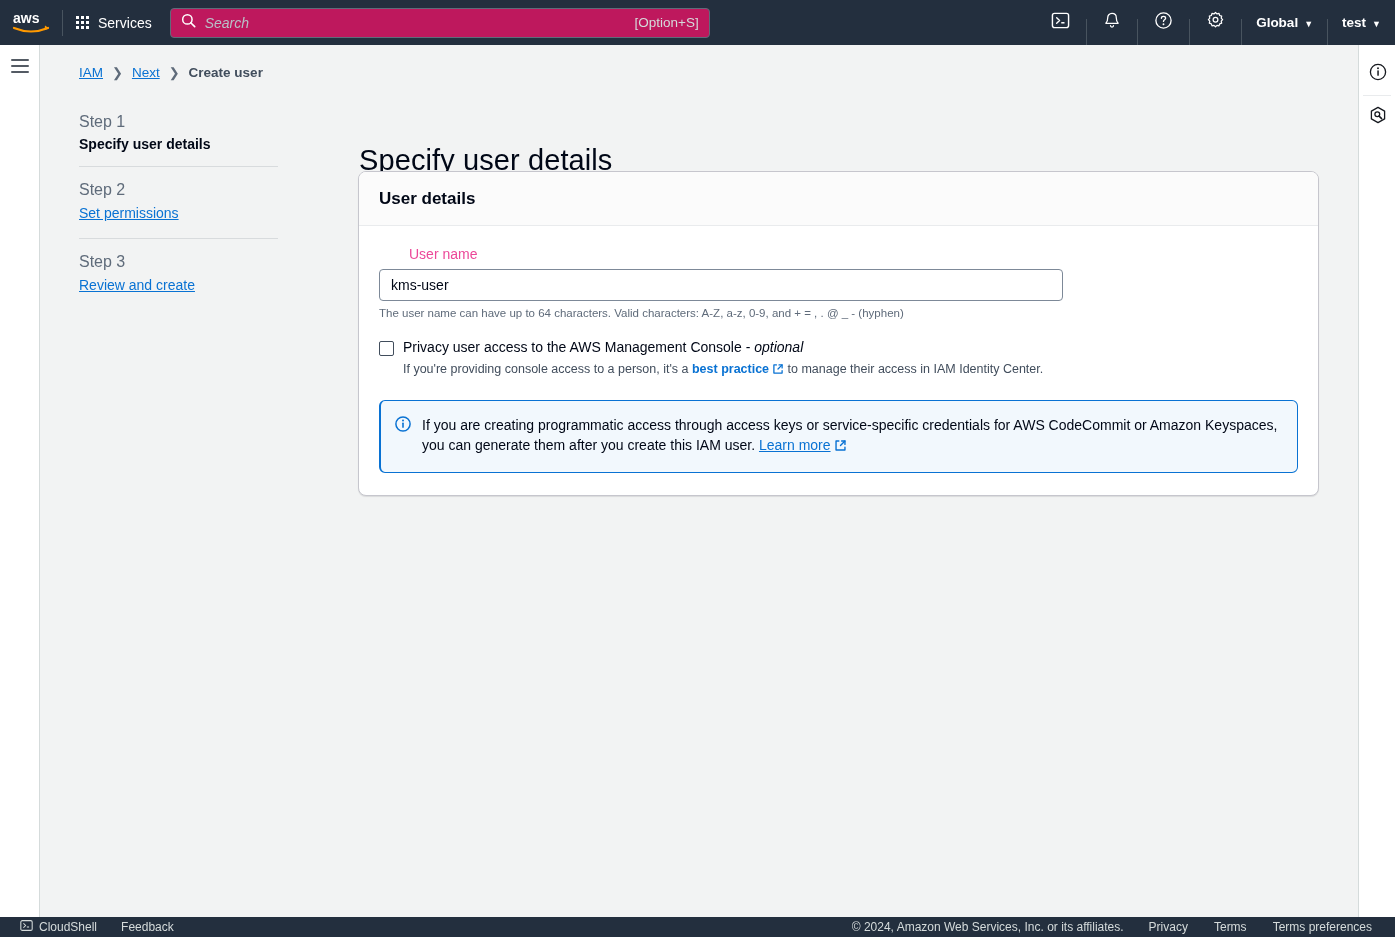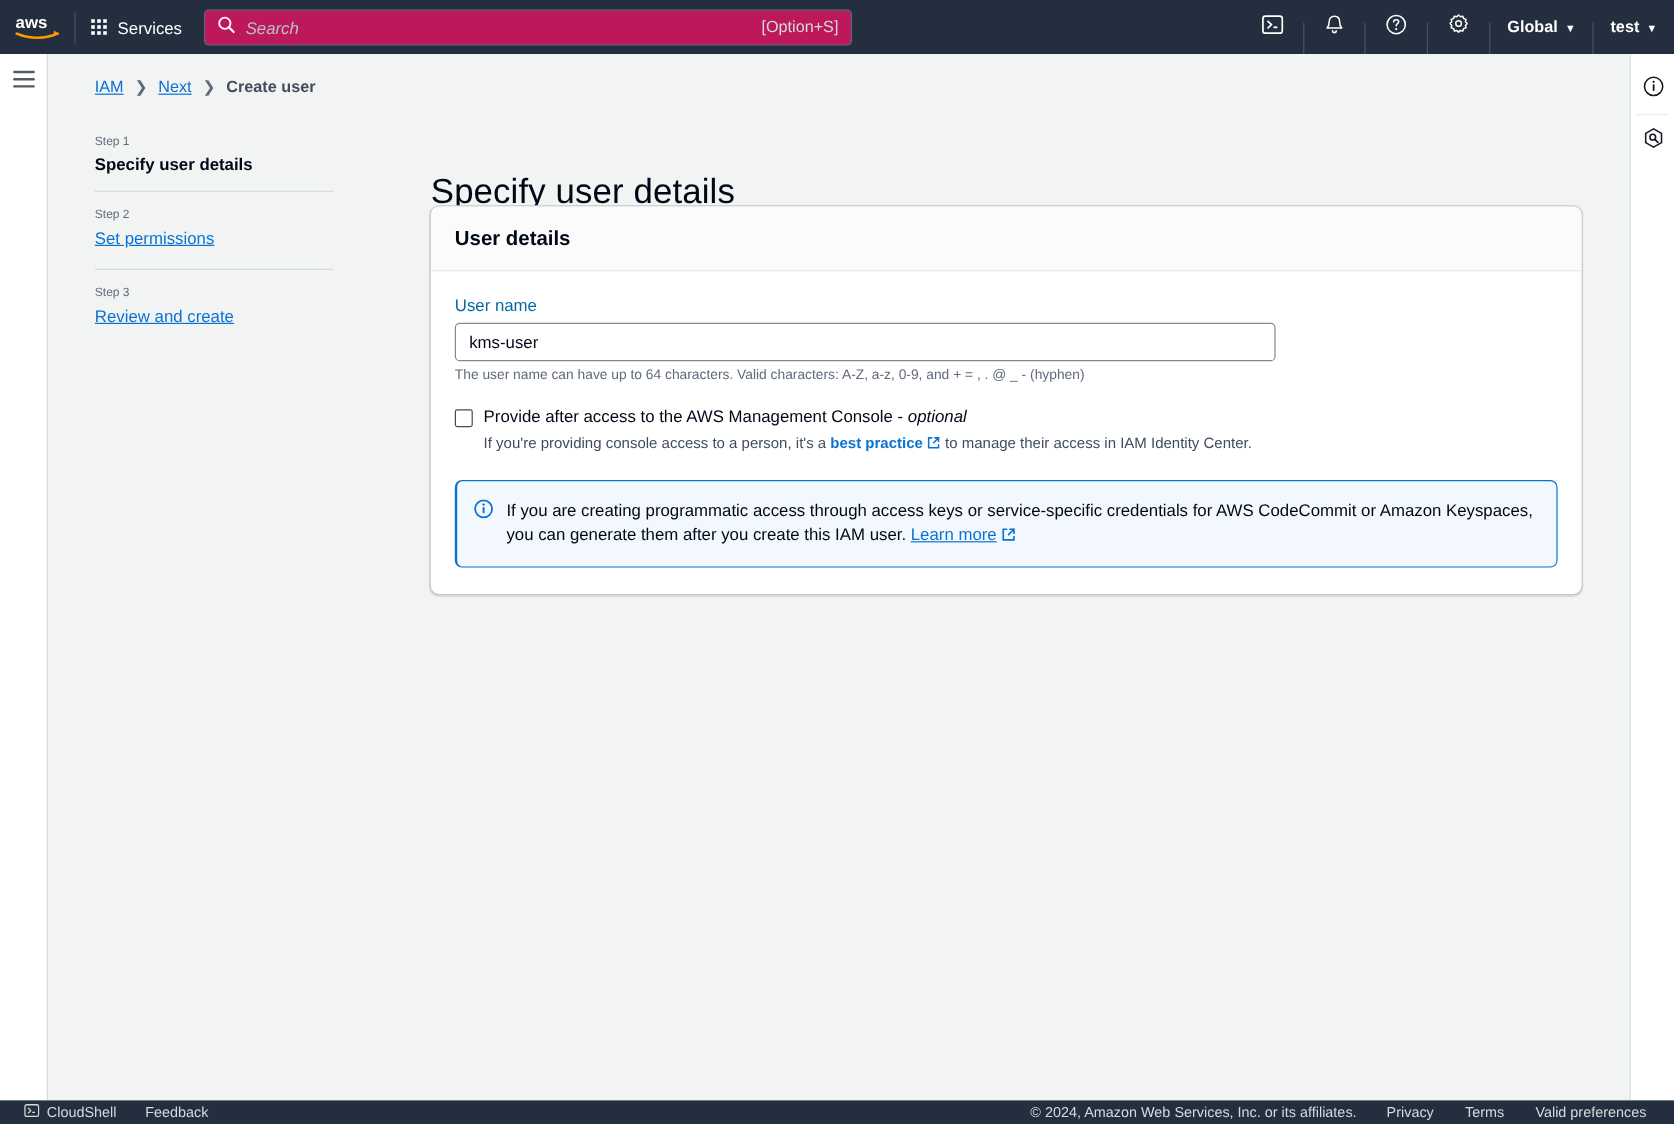--- a/index.html
+++ b/index.html
@@ -123,21 +123,21 @@
   }
   .bc-cur { color: #414d5c; font-weight: 700; font-size: 13.5px; }
   .bc-sep { color: #5f6b7a; font-size: 13px; }
 
   
   .steps {
     position: absolute; top: 62px; left: 38px; width: 200px;
   }
   .step-block { padding: 6px 0 14px 0; }
   .step-label {
-    font-size: 10px; color: #5f6b7a; margin-bottom: 5px;
+    font-size: 16px; color: #5f6b7a; margin-bottom: 5px;
   }
   .step-title-active {
     font-size: 14px; color: #000716; font-weight: 700;
   }
   .step-title-link {
     font-size: 14px; color: #0972d3; text-decoration: underline;
     cursor: pointer; display: inline-block;
   }
   .step-divider { height: 1px; background: #d8dbdd; width: 199px; }
   .step-block-2 { padding: 14px 0 16px 0; }
@@ -163,21 +163,21 @@
     padding: 17px 20px 16px 20px;
     background: #fbfbfb;
     border-bottom: 1px solid #e9ebed;
   }
   .card-head-title {
     font-size: 17px; font-weight: 700; color: #000716;
   }
   .card-body { padding: 20px 20px 22px 20px; }
 
   .field-label {
-    font-size: 14px; color: #0369a1; font-weight: 400; margin-bottom: 7px;
+    font-size: 14px; color: #ec4899; font-weight: 400; margin-bottom: 7px; margin-left: 30px;
   }
   .text-input {
     width: 684px; height: 32px;
     border: 1px solid #7d8998;
     border-radius: 4px;
     padding: 0 11px;
     font-size: 14px; color: #000716;
     font-family: "Liberation Sans", sans-serif;
     background: #ffffff; outline: none;
   }
@@ -422,21 +422,21 @@
     <div class="card-body">
 
       <div class="field-label">User name</div>
       <input class="text-input" type="text" value="kms-user" style="">
       <div class="field-hint">The user name can have up to 64 characters. Valid characters: A-Z, a-z, 0-9, and + = , . @ _ - (hyphen)</div>
 
       <div class="check-row">
         <span class="chk"></span>
         <div>
           <div class="check-label">
-            <span>Provide after access to the AWS Management Console - </span><span class="opt">optional</span>
+            <span>Privacy user access to the AWS Management Console - </span><span class="opt">optional</span>
           </div>
         </div>
       </div>
       <div class="check-sub">
         <span>If you're providing console access to a person, it's a </span><a class="inline-link">best practice</a><span class="ext"><svg width="12" height="12" viewBox="0 0 14 14">
               <path d="M5.2 2.2 H2.2 V11.8 H11.8 V8.8" stroke="#0972d3" stroke-width="1.5" fill="none" stroke-linecap="round" stroke-linejoin="round"></path>
               <path d="M8.2 2.2 H11.8 V5.8" stroke="#0972d3" stroke-width="1.5" fill="none" stroke-linecap="round" stroke-linejoin="round"></path>
               <line x1="11.8" y1="2.2" x2="7" y2="7" stroke="#0972d3" stroke-width="1.5" stroke-linecap="round"></line>
             </svg></span><span> to manage their access in IAM Identity Center.</span>
       </div>
@@ -499,15 +499,15 @@
       <span>CloudShell</span>
     </div>
     <div class="foot-item">
       <span>Feedback</span>
     </div>
   </div>
   <div class="foot-right">
     <span class="foot-copy">© 2024, Amazon Web Services, Inc. or its affiliates.</span>
     <span class="foot-link">Privacy</span>
     <span class="foot-link">Terms</span>
-    <span class="foot-link">Valid preferences</span>
+    <span class="foot-link">Terms preferences</span>
   </div>
 </div>
 
 </body></html>

